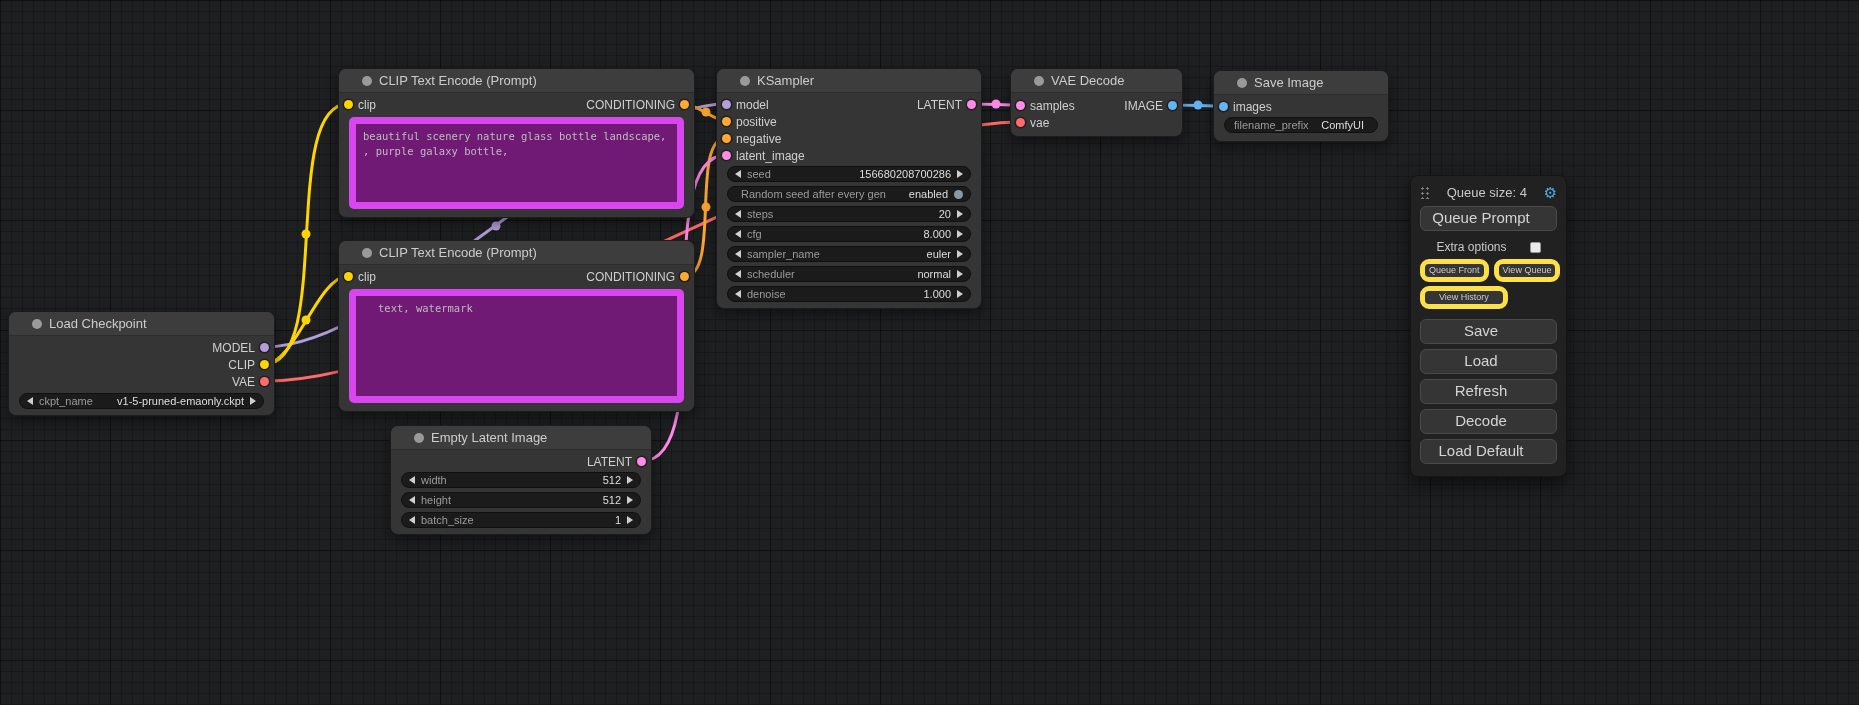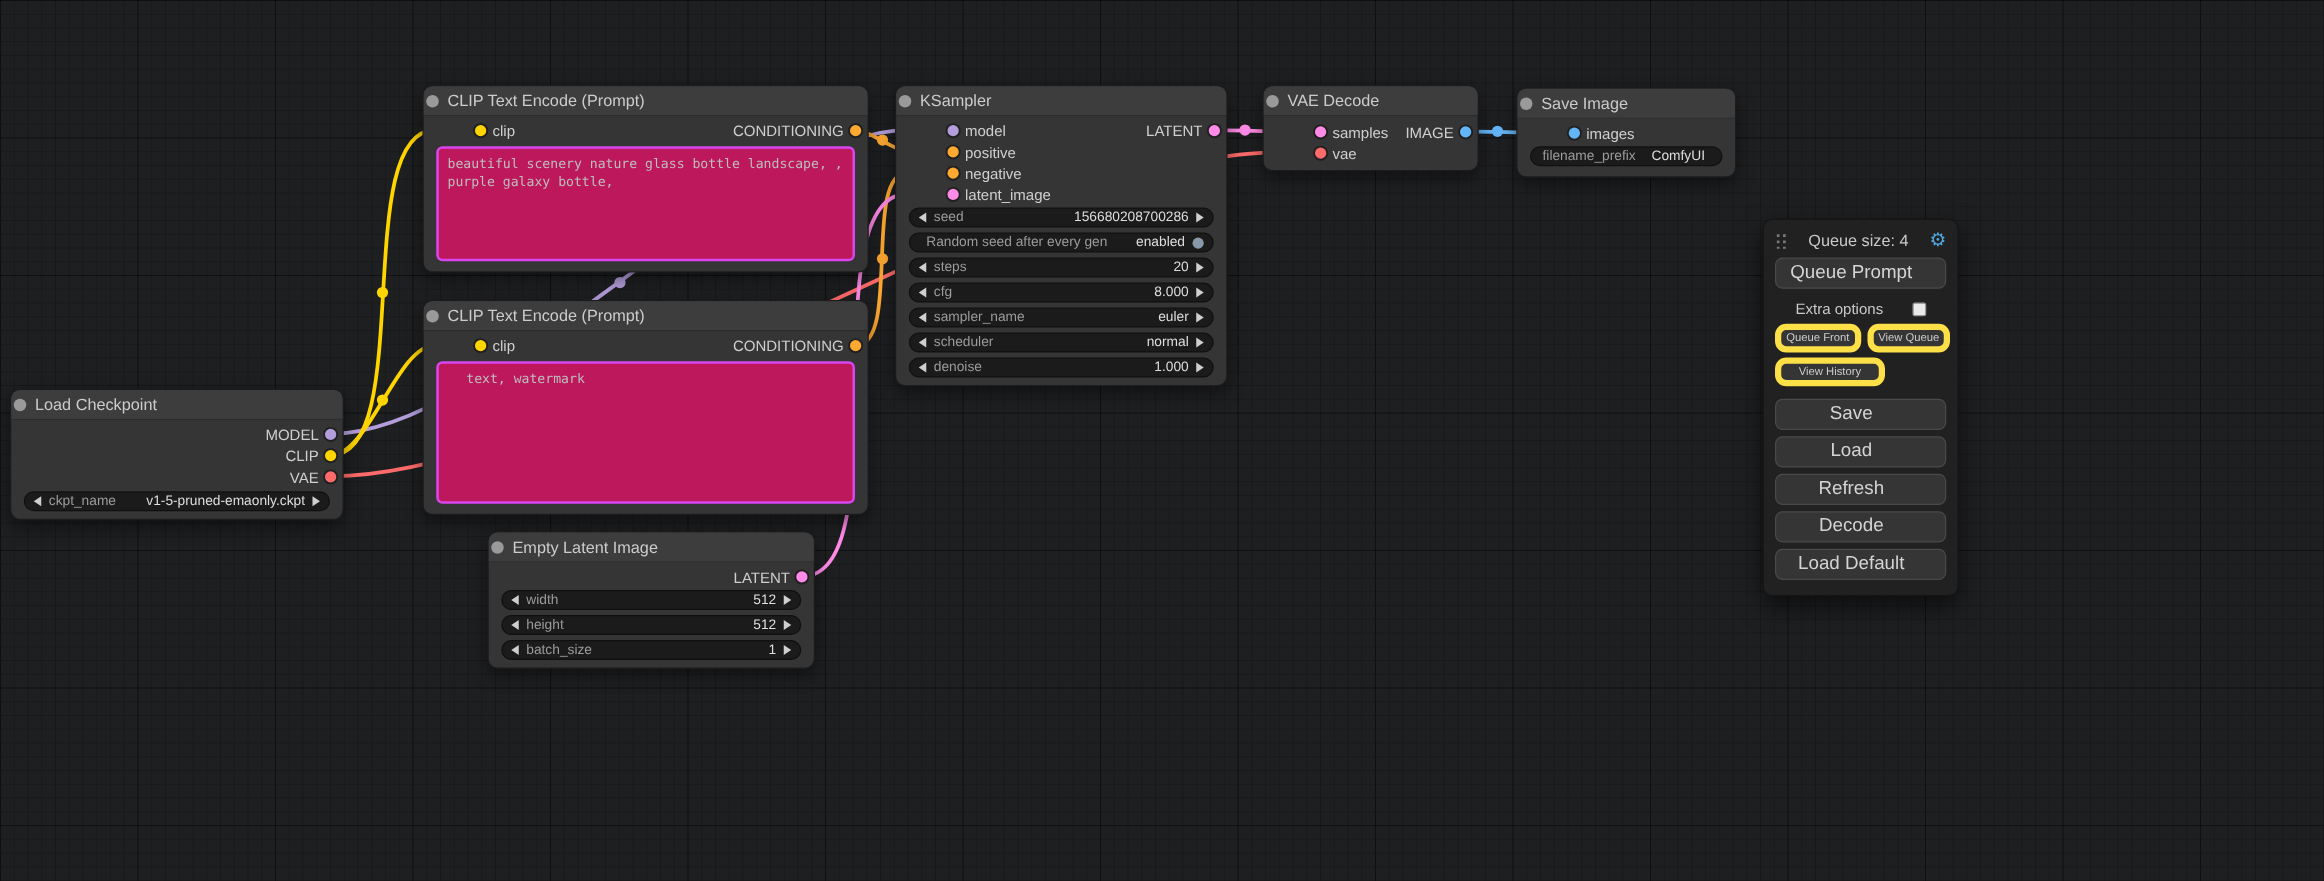--- a/index.html
+++ b/index.html
@@ -20,47 +20,47 @@
   .wires { position:absolute; left:0; top:0; width:1859px; height:705px; z-index:1; }
 
   .node {
     position:absolute; z-index:2;
     background:#353535; border:1px solid #1c1c1c; border-radius:8px;
     box-shadow:0 5px 14px rgba(0,0,0,0.45);
     color:#cfcfcf;
   }
   .node-title {
     height:24px; display:flex; align-items:center; gap:7px;
-    padding:0 2px; background:#3d3d3d; border-radius:7px 7px 0 0;
+    padding:0 23px; background:#3d3d3d; border-radius:7px 7px 0 0;
     border-bottom:1px solid #2c2c2c;
   }
   .title-dot { width:10px; height:10px; border-radius:50%; background:#9a9a9a; flex:0 0 auto; }
   .title-text { font-size:13px; color:#cccccc; white-space:nowrap; }
 
-  .slots { padding-top:3px;padding-left:36px; }
+  .slots { padding-top:3px; }
   .slot-row { display:flex; align-items:center; justify-content:space-between; height:17px; padding:0 5px; }
   .in-slot, .out-slot { display:flex; align-items:center; gap:5px; }
   .out-slot { margin-left:auto; }
   .slot-label { font-size:12px; color:#cfcfcf; white-space:nowrap; }
   .slot-dot { width:9px; height:9px; border-radius:50%; box-shadow:0 0 0 1.5px rgba(15,15,15,0.55); flex:0 0 auto; }
 
   .widgets { display:flex; flex-direction:column; gap:4px; margin-top:2px; }
   .widget {
     display:flex; align-items:center; height:16px; margin:0 10px;
     background:#1b1b1b; border:1px solid #101010; border-radius:8px;
     padding:0 7px; font-size:11px; line-height:16px;
   }
   .wname { color:#9b9b9b; margin-left:6px; white-space:nowrap; }
   .wvalue { color:#dedede; margin-left:auto; margin-right:6px; white-space:nowrap; }
   .arr-l { width:0; height:0; border-top:4px solid transparent; border-bottom:4px solid transparent; border-right:6px solid #cfcfcf; flex:0 0 auto; }
   .arr-r { width:0; height:0; border-top:4px solid transparent; border-bottom:4px solid transparent; border-left:6px solid #cfcfcf; flex:0 0 auto; }
   .toggle-dot { width:9px; height:9px; border-radius:50%; flex:0 0 auto; }
 
   .prompt-box {
-    margin:4px 10px 0 10px; background:#be185d; border:2px solid #d946ef; border-radius:5px;
+    margin:4px 10px 0 10px; background:#701a75; border:7px solid #d946ef; border-radius:5px;
     padding:5px 7px; font-family:"DejaVu Sans Mono", monospace; font-size:10.5px;
     line-height:1.4; color:#bdbdbd; white-space:pre-wrap; overflow:hidden;
   }
 
   
   .menu {
     position:absolute; left:1410px; top:175px; width:157px; z-index:3;
     background:#212121; border:1px solid #151515; border-radius:8px;
     box-shadow:0 8px 20px rgba(0,0,0,0.55);
     padding:6px 9px 12px 9px;

